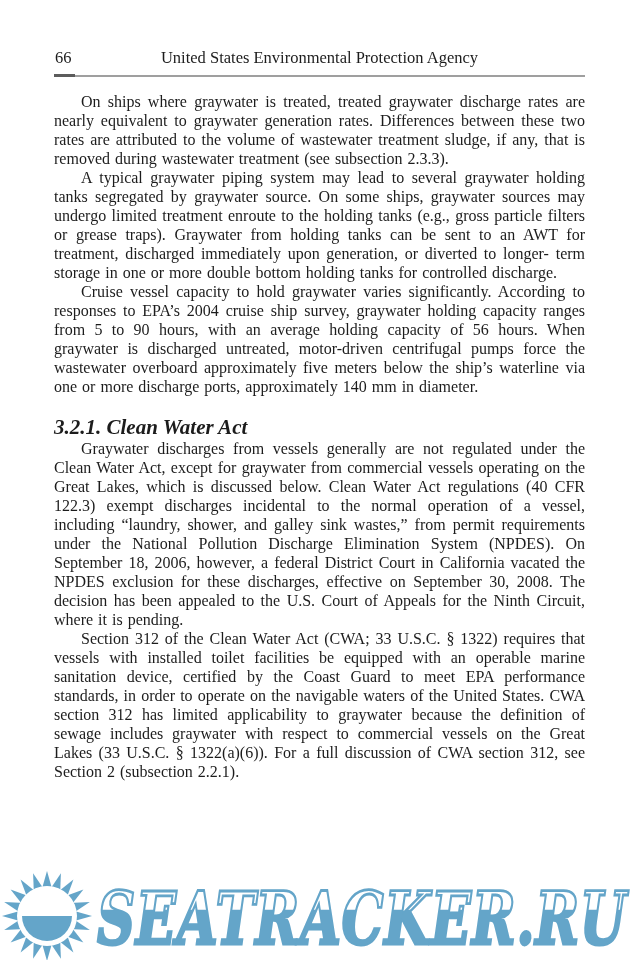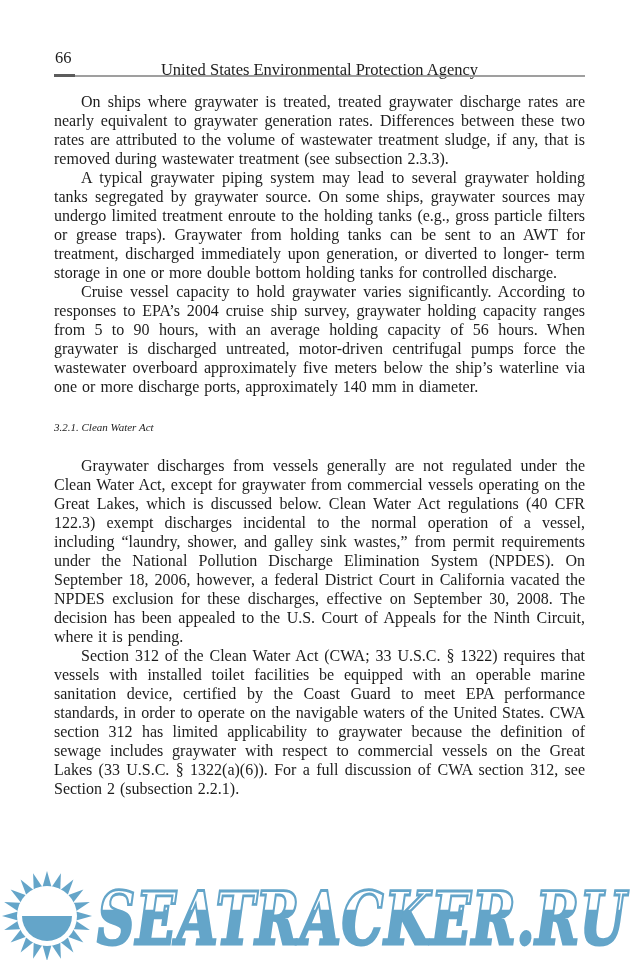--- a/index.html
+++ b/index.html
@@ -19,21 +19,21 @@
   }
   
   .running-header {
     position: relative;
     height: 21px;
     font-size: 16.5px;
     line-height: 21px;
   }
   .page-number { position: absolute; left: 1px; top: 0; }
   .header-title {
-    position: absolute; left: 0; right: 0; top: 12px;
+    position: absolute; left: 0; right: 0; top: 0;
     text-align: center;
   }
   .header-rule {
     position: relative;
     margin-top: 7px;
     height: 2px;
     background: #9f9f9f;
   }
   .header-rule .rule-tick {
     position: absolute; left: 0; top: -1px;
@@ -50,24 +50,24 @@
     word-spacing: 1px;
   }
   h1.section-heading {
     margin-top: 43px;
     font-size: 17.5px;
     line-height: 22px;
     font-weight: bold;
   }
   h2.subsection-heading {
     margin-top: 21px;
-    margin-bottom: 18px;
-    font-size: 11px;
+    margin-bottom: 1px;
+    font-size: 21px;
     line-height: 21px;
-    font-weight: normal;
+    font-weight: bold;
     font-style: italic;
   }
   
   .watermark {
     position: absolute;
     left: 0; top: 0; width: 636px; height: 960px;
     pointer-events: none;
     font-style: italic;
   }
   .wm-sun { position: absolute; left: -14px; top: 855px; }

